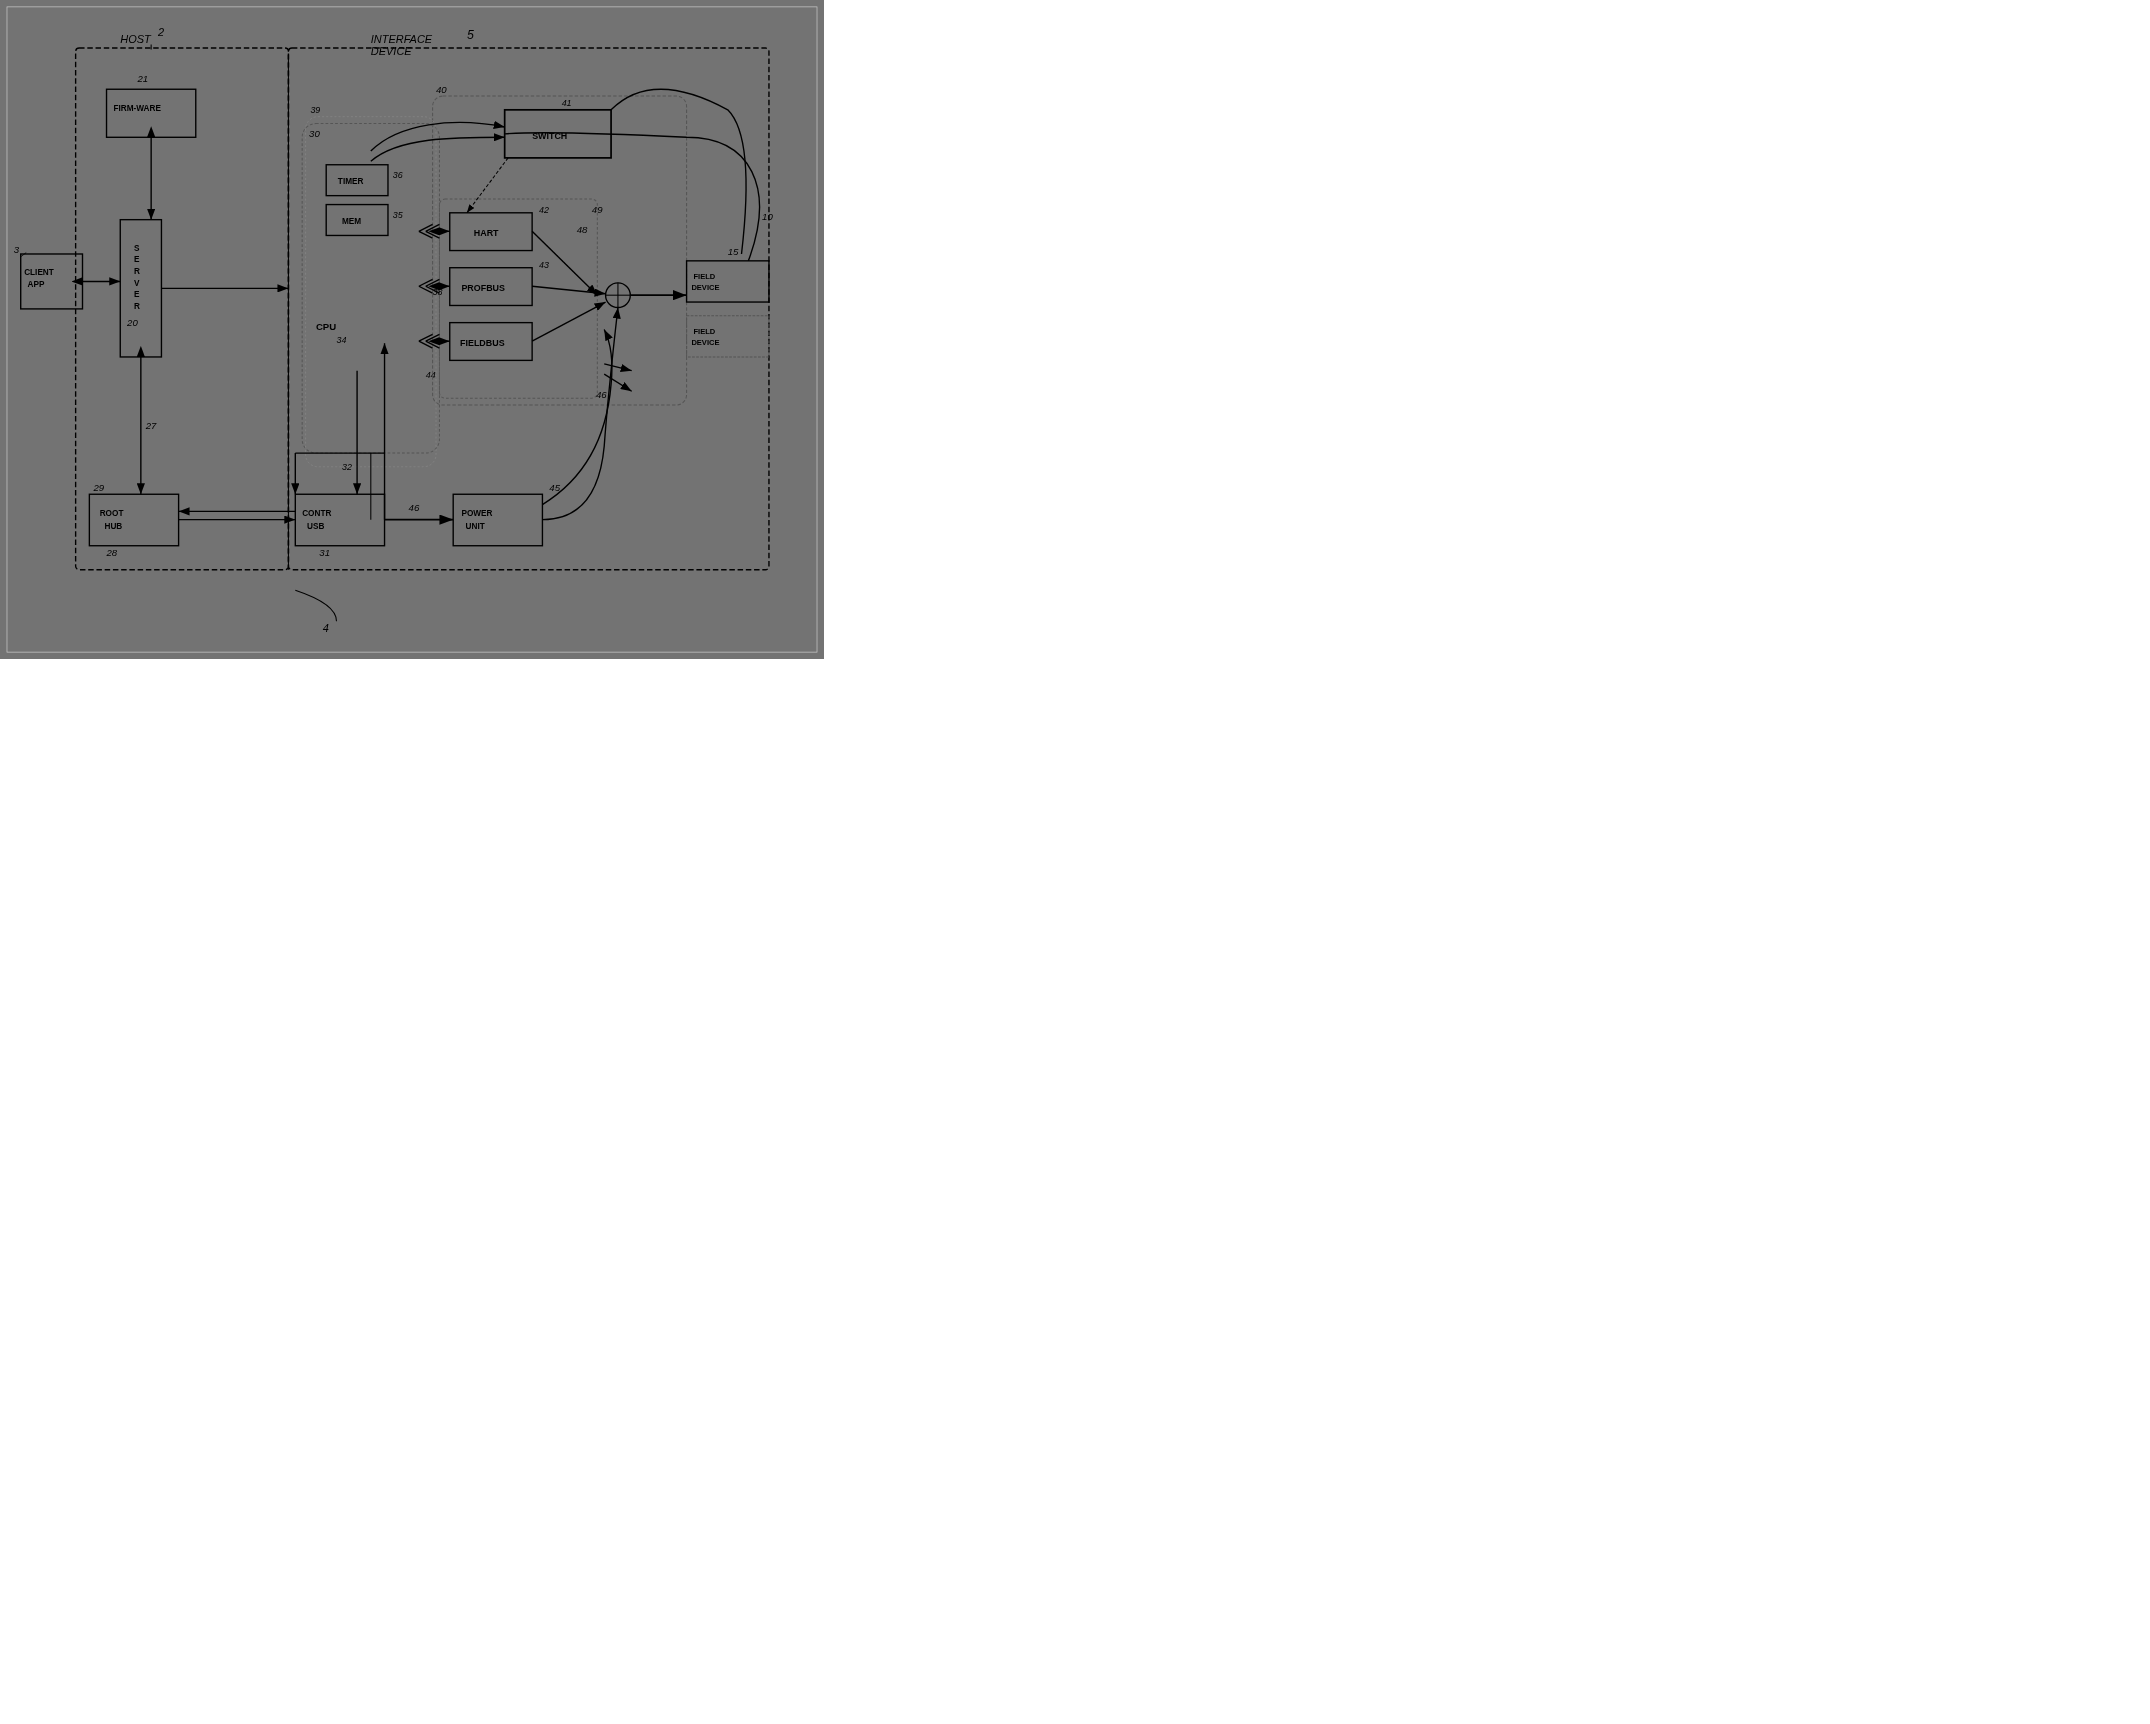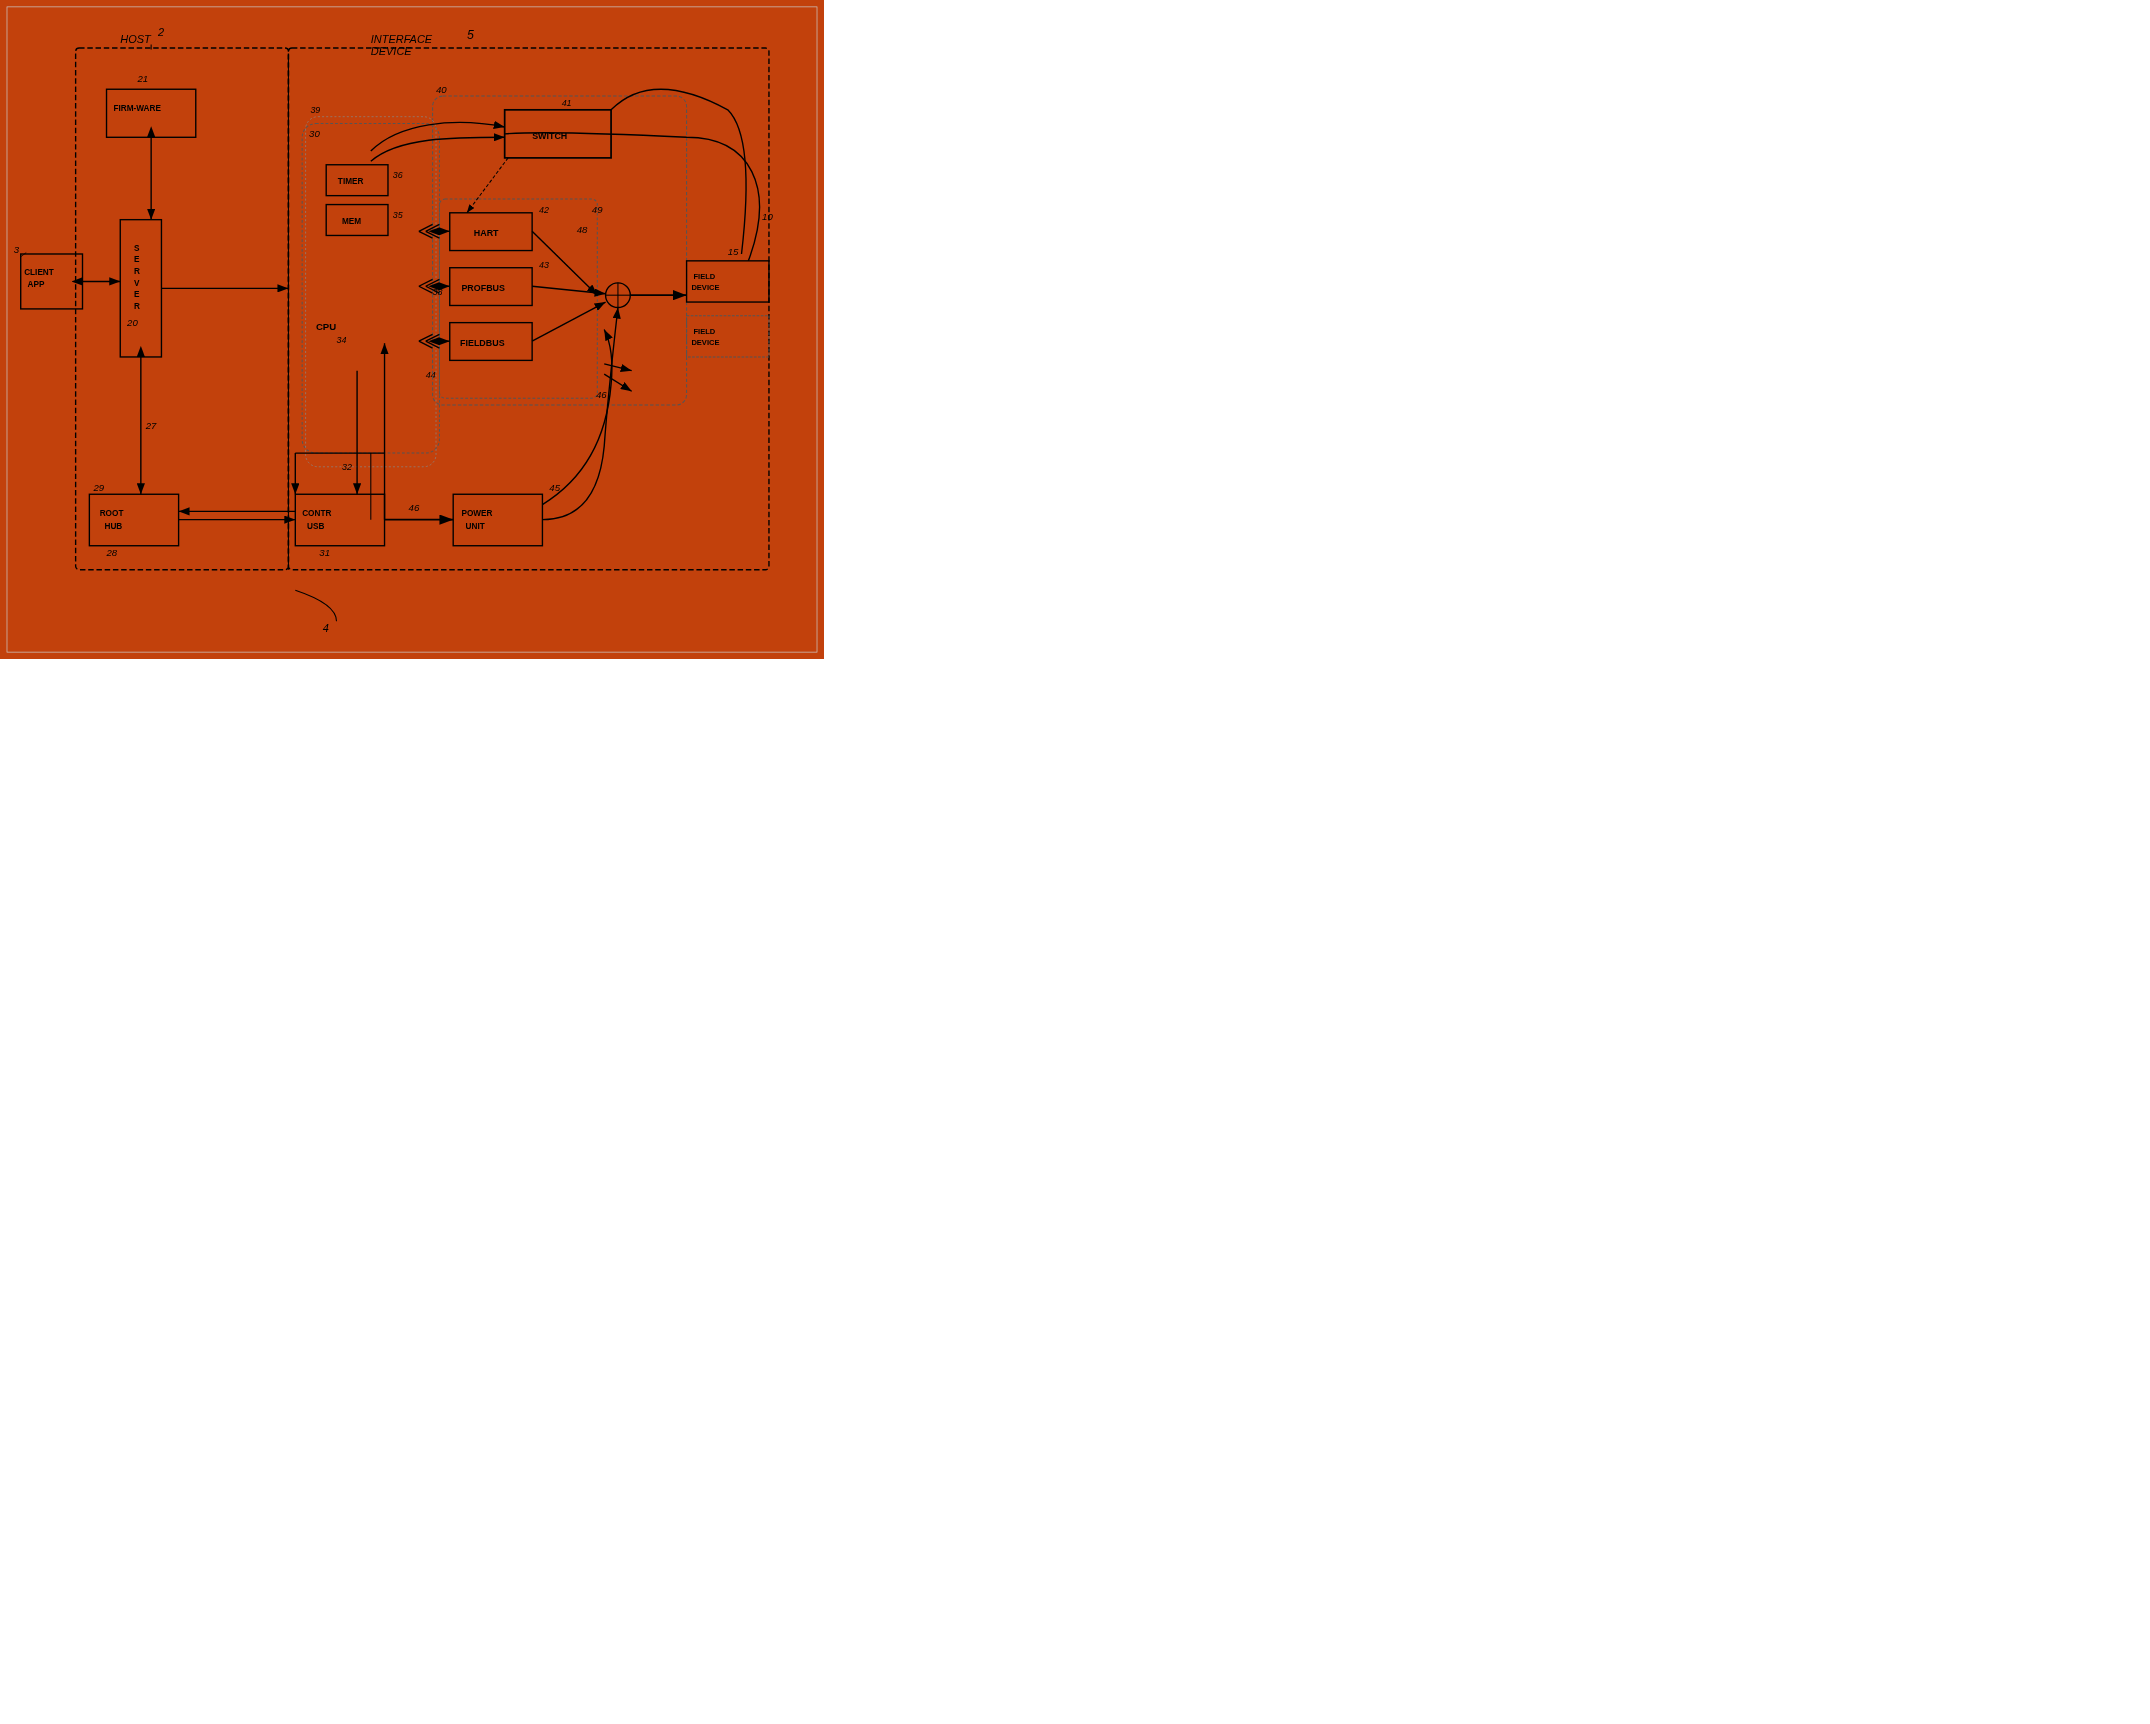--- a/index.html
+++ b/index.html
@@ -8,21 +8,21 @@
       font-family: 'Courier New', monospace;
       width: 824px;
       height: 659px;
       position: relative;
       overflow: hidden;
     }
     .diagram-container {
       width: 824px;
       height: 659px;
       position: relative;
-      background: #c2410c;
+      background: #737373;
     }
     svg {
       position: absolute;
       top: 0; left: 0;
       width: 100%; height: 100%;
     }
   </style>
 </head>
 <body>
 

